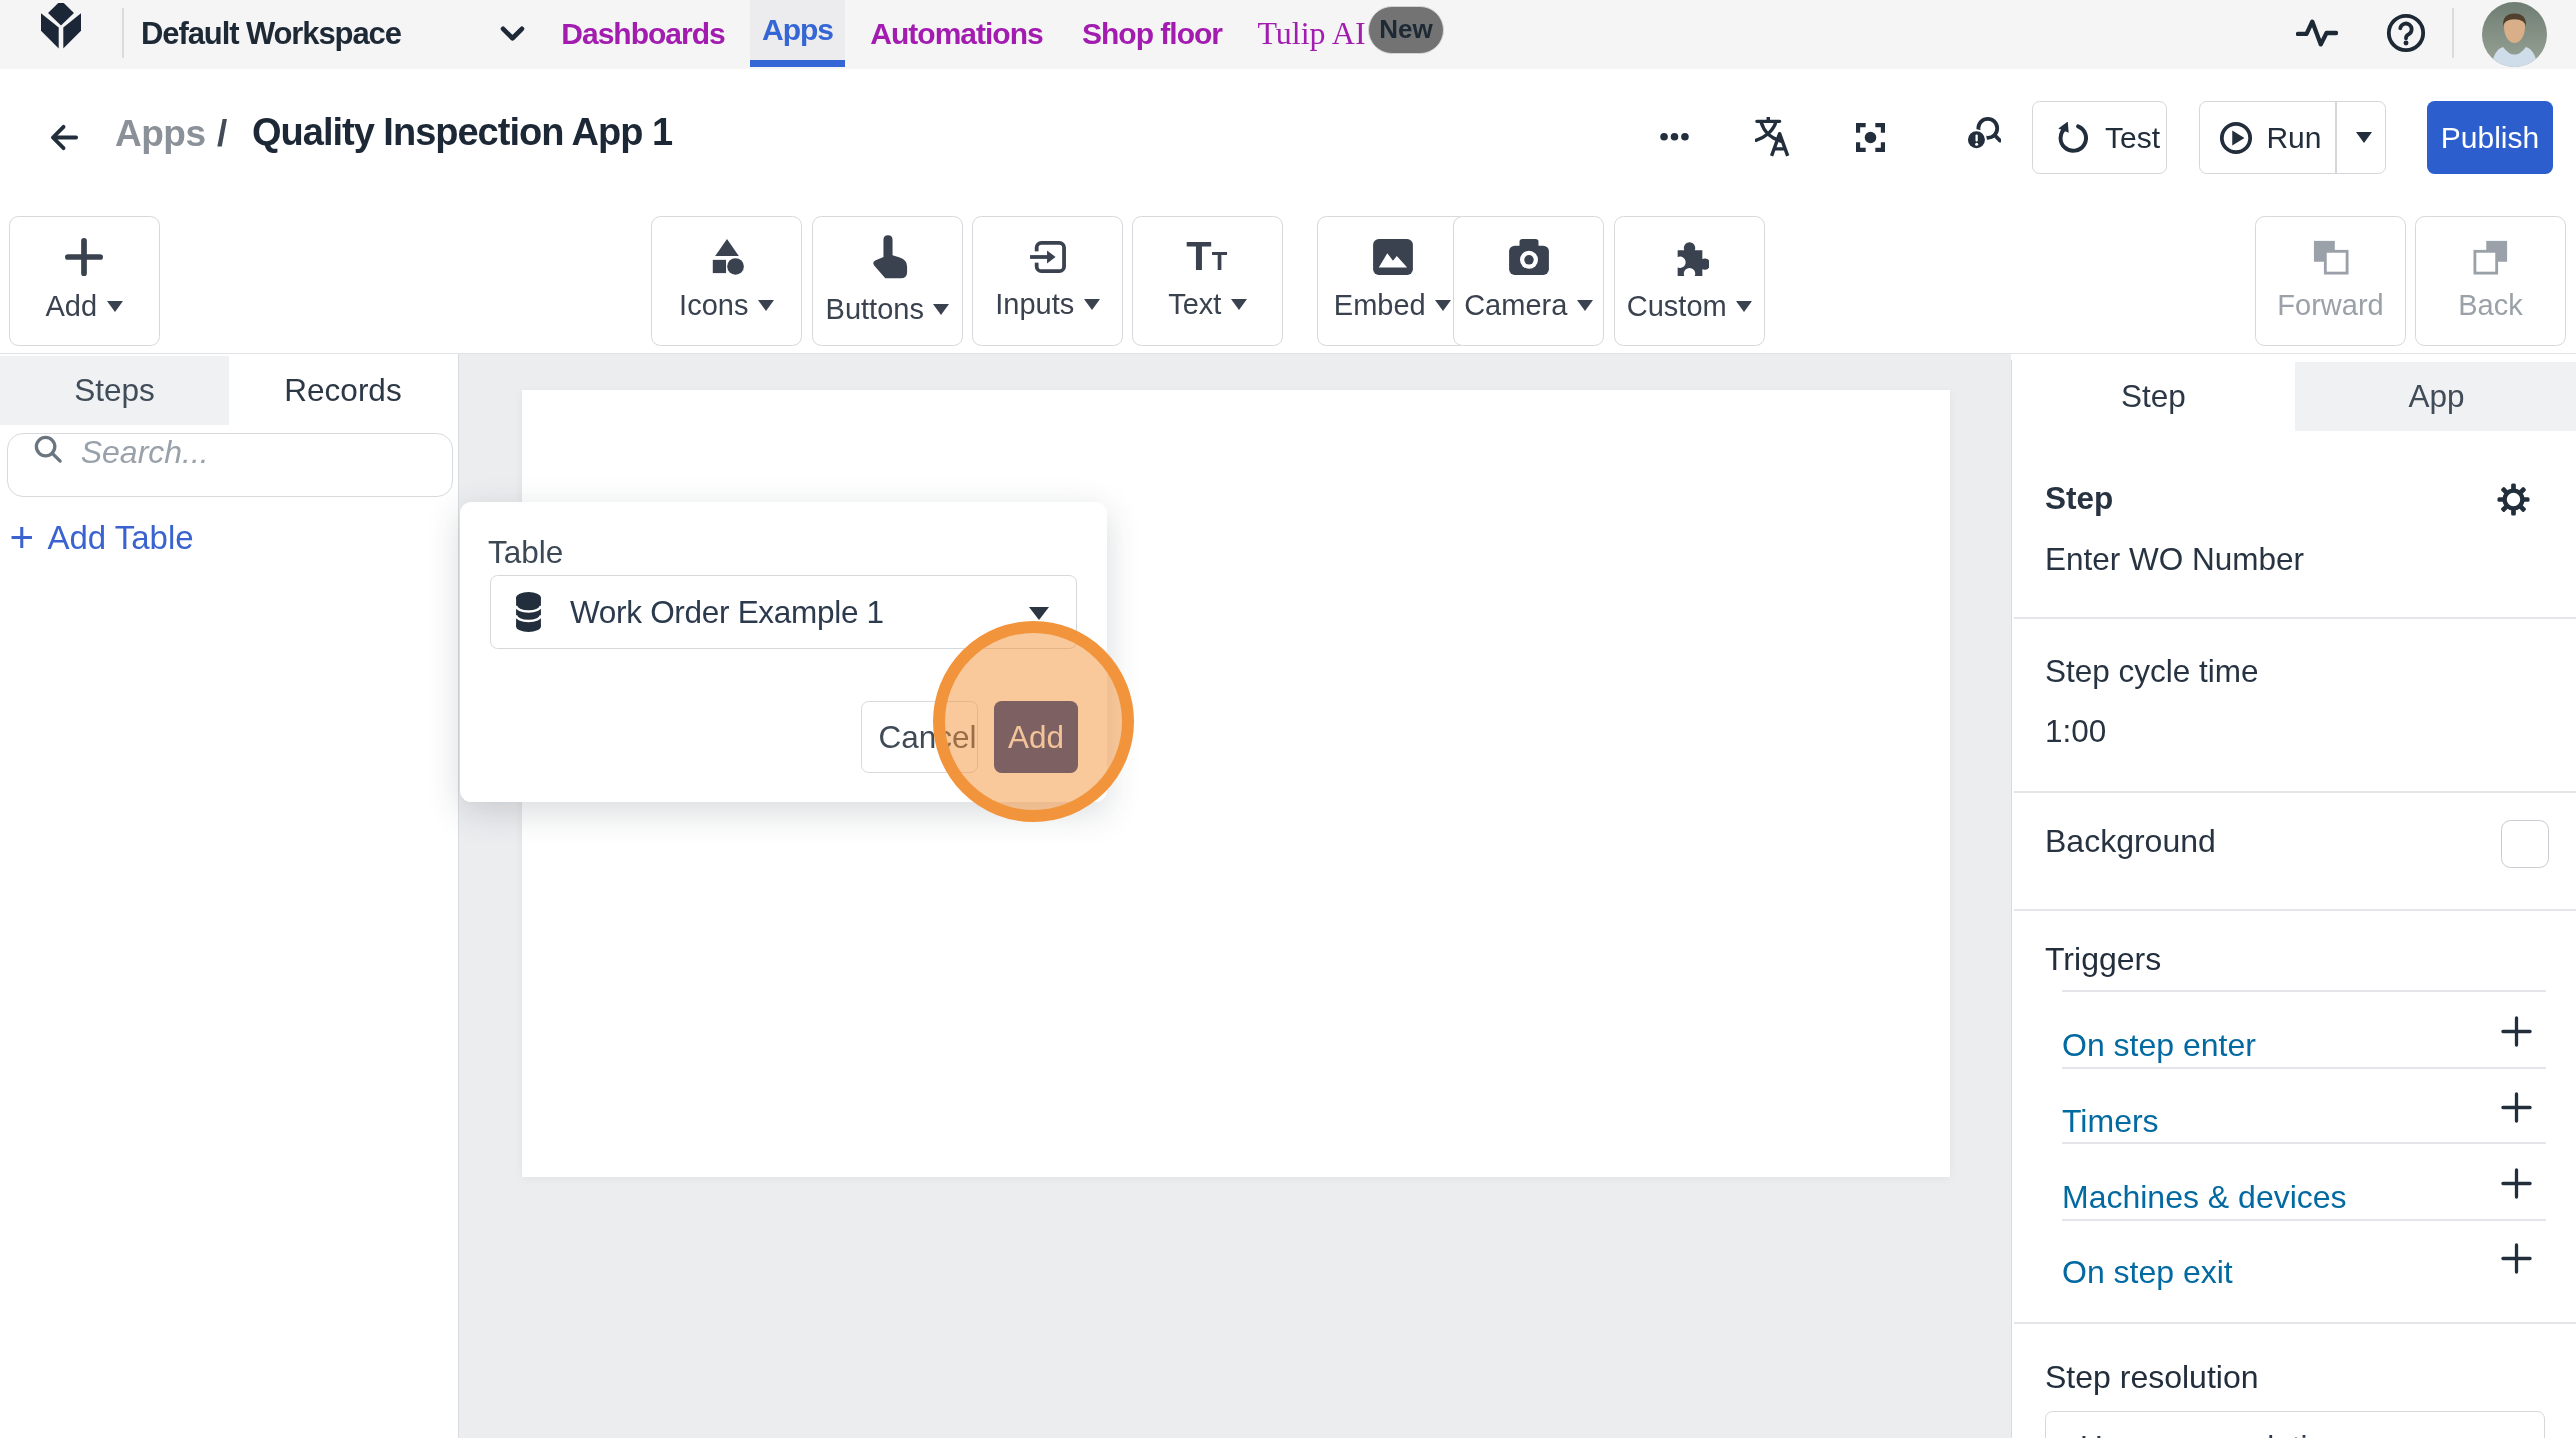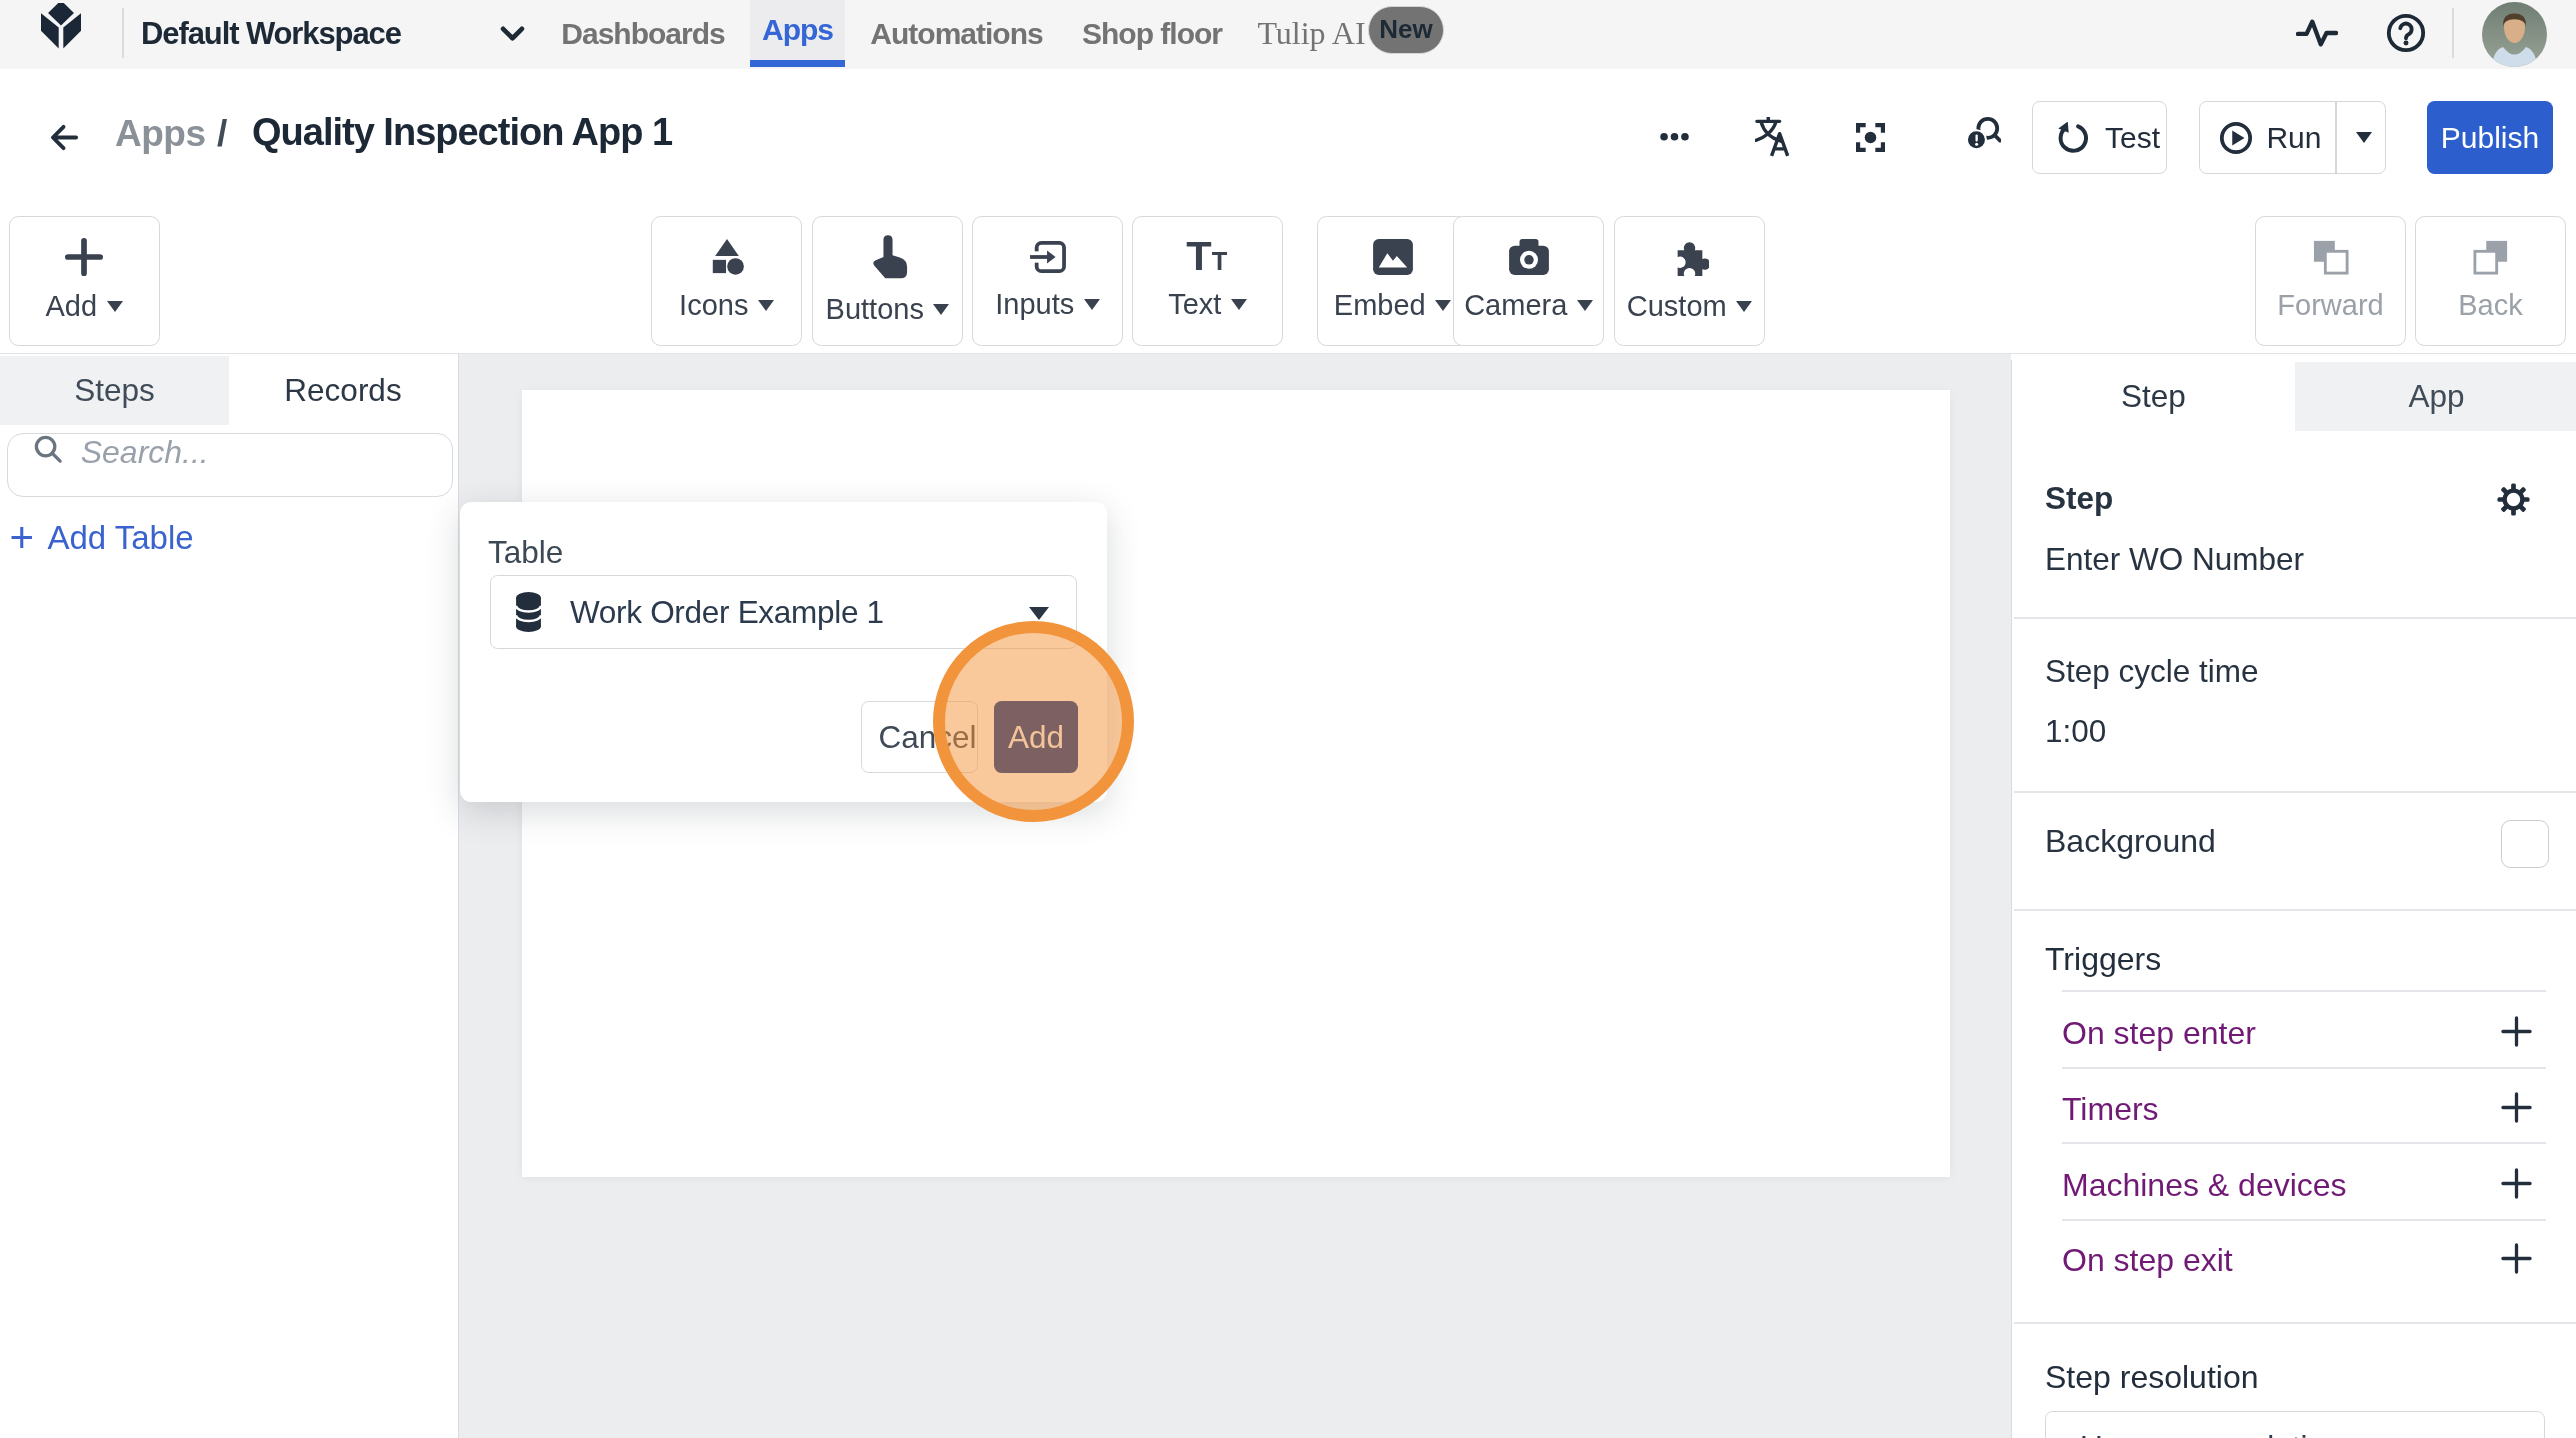--- a/index.html
+++ b/index.html
@@ -7,21 +7,21 @@
 body { font-family:"Liberation Sans", sans-serif; color:#2c3846; background:#fff; position:relative; }
 .abs { position:absolute; }
 svg { display:block; }
 
 
 #topbar { position:absolute; left:0; top:0; width:2576px; height:73px; background:#f5f5f6; border-bottom:1.9px solid #dadcdf; }
 #logo { position:absolute; left:41px; top:2.9px; }
 .vdiv { position:absolute; top:7.6px; width:1.9px; height:50px; background:#d9dbde; }
 #wsname { position:absolute; left:141px; top:0; height:67px; display:flex; align-items:center; font-size:31px; font-weight:bold; color:#1e2936; letter-spacing:-1.1px; }
 #wschev { position:absolute; left:500px; top:26px; }
-.navitem { position:absolute; top:0; height:67px; display:flex; align-items:center; justify-content:center; font-size:30px; font-weight:bold; color:#737373; white-space:nowrap; letter-spacing:-1px; }
+.navitem { position:absolute; top:0; height:67px; display:flex; align-items:center; justify-content:center; font-size:30px; font-weight:bold; color:#a21caf; white-space:nowrap; letter-spacing:-1px; }
 #nav-apps { left:750px; width:95px; background:#ececee; color:#3566d6; border-bottom:7.6px solid #3566d6; }
 #newpill { position:absolute; left:1368px; top:5.7px; width:76px; height:48px; border:1.9px solid #d2d4d8; border-radius:25px; background:#737373; display:flex; align-items:center; justify-content:center; font-size:26px; font-weight:bold; color:#1e2936; }
 #avatar { position:absolute; left:2482px; top:1.9px; }
 
 
 #row2 { position:absolute; left:0; top:69px; width:2576px; height:137px; background:#fff; border-bottom:1.9px solid #e4e6e8; }
 #backarrow { position:absolute; left:50px; top:54px; }
 #bc-apps { position:absolute; left:115px; top:44px; font-size:37px; font-weight:bold; color:#8b9198; letter-spacing:-0.5px; }
 #bc-slash { position:absolute; left:217px; top:44px; font-size:37px; font-weight:bold; color:#424c58; }
 #bc-title { position:absolute; left:252px; top:42px; font-size:38px; font-weight:bold; color:#1d2836; letter-spacing:-1px; }
@@ -51,21 +51,21 @@
 #searchbox { position:absolute; left:6.7px; top:79px; width:446px; height:64px; border:1.9px solid #d8dade; border-radius:16px; background:#fff; display:flex; align-items:flex-start; }
 #searchbox .ph { font-style:italic; font-size:32px; color:#99a1ab; margin-left:17px; }
 #addtable { position:absolute; left:9.5px; top:165px; display:flex; align-items:center; color:#3a63cf; font-size:33px; }
 #addtable .plus { font-size:42px; font-weight:normal; margin-right:13.4px; line-height:34px; }
 
 
 .rtab { position:absolute; top:1.9px; height:69px; display:flex; align-items:center; justify-content:center; font-size:31.5px; }
 .hdiv { position:absolute; left:1.9px; width:563px; height:1.9px; background:#e3e5e8; }
 .sdiv { position:absolute; left:50px; width:484px; height:1.9px; background:#e3e5e8; }
 .rp-text { position:absolute; left:33px; font-size:31.5px; color:#273341; }
-.rp-grey { position:absolute; left:50px; font-size:32px; color:#701a75; }
+.rp-grey { position:absolute; left:50px; font-size:32px; color:#0369a1;margin-top:12px; }
 .rp-plus { position:absolute; left:489px; }
 #rp-check { position:absolute; left:489px; top:460px; width:48px; height:48px; border:1.9px solid #c9cdd1; border-radius:9.5px; background:#fff; }
 #rp-dd { position:absolute; left:33px; top:1051px; width:500px; height:74px; border:1.9px solid #d5d8da; border-radius:7.6px; background:#fff; }
 
 
 #modal { position:absolute; left:460px; top:502px; width:647px; height:300px; background:#fff; border-radius:11.5px; box-shadow:0 9.5px 34px rgba(40,50,60,0.18); }
 #modal .tlabel { position:absolute; left:28px; top:32px; font-size:31.5px; color:#3c4854; }
 #mdd { position:absolute; left:30px; top:73px; width:587px; height:74px; border:1.9px solid #d5d8da; border-radius:7.6px; background:#fff; display:flex; align-items:center; }
 #mdd .ddtext { font-size:31.5px; color:#2c3a4e; margin-left:27px; letter-spacing:-0.3px; }
 #mcancel { position:absolute; left:401px; top:199px; width:117px; height:72px; border:1.9px solid #d8dade; border-radius:7.6px; background:#fff; display:flex; align-items:center; justify-content:center; font-size:31.5px; color:#3f4a56;padding-left:16px; }

